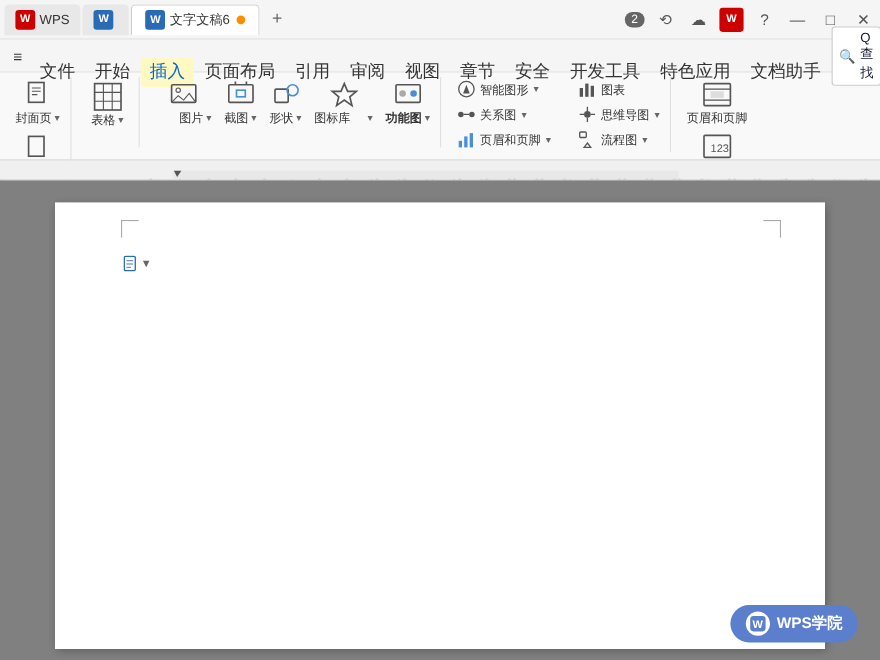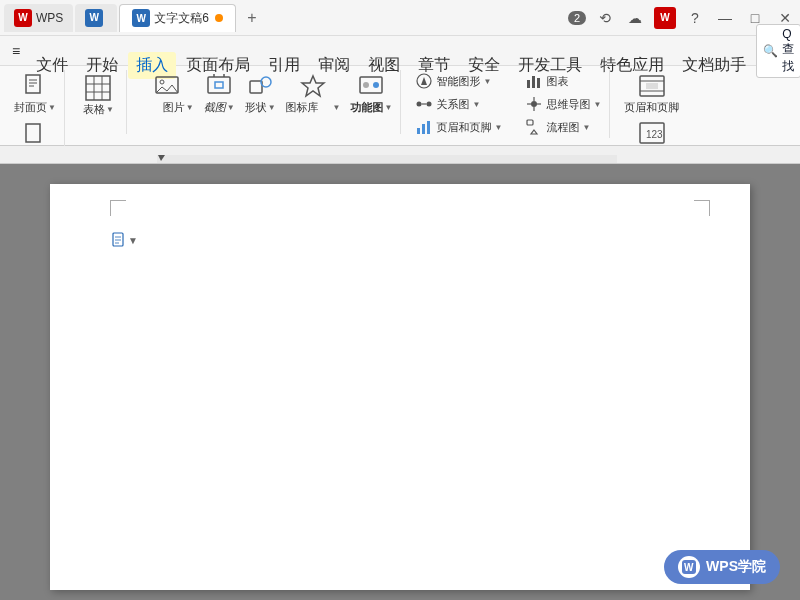--- a/index.html
+++ b/index.html
@@ -461,21 +461,21 @@
       </div>
       <div class="ribbon-btn">
         <div class="icon-box">
           <svg width="26" height="26" viewBox="0 0 26 26">
               <rect x="2" y="4" width="22" height="16" rx="1" fill="none" stroke="#555" stroke-width="1.5"></rect>
               <line x1="8" y1="4" x2="8" y2="1" stroke="#555" stroke-width="1.5"></line>
               <line x1="18" y1="4" x2="18" y2="1" stroke="#555" stroke-width="1.5"></line>
               <rect x="9" y="9" width="8" height="6" fill="none" stroke="#4a90d9" stroke-width="1.5"></rect>
             </svg>
         </div>
-        <div style="display:flex;align-items:center;gap:1px;font-style:italic;">
+        <div style="display:flex;align-items:center;gap:1px;">
           <span class="ribbon-label">截图</span>
           <span class="dropdown-arrow">▼</span>
         </div>
       </div>
       <div class="ribbon-btn">
         <div class="icon-box">
           <svg width="26" height="26" viewBox="0 0 26 26">
               <rect x="3" y="8" width="12" height="12" rx="1" fill="none" stroke="#555" stroke-width="1.5"></rect>
               <circle cx="19" cy="9" r="5" fill="none" stroke="#4a90d9" stroke-width="1.5"></circle>
             </svg>

